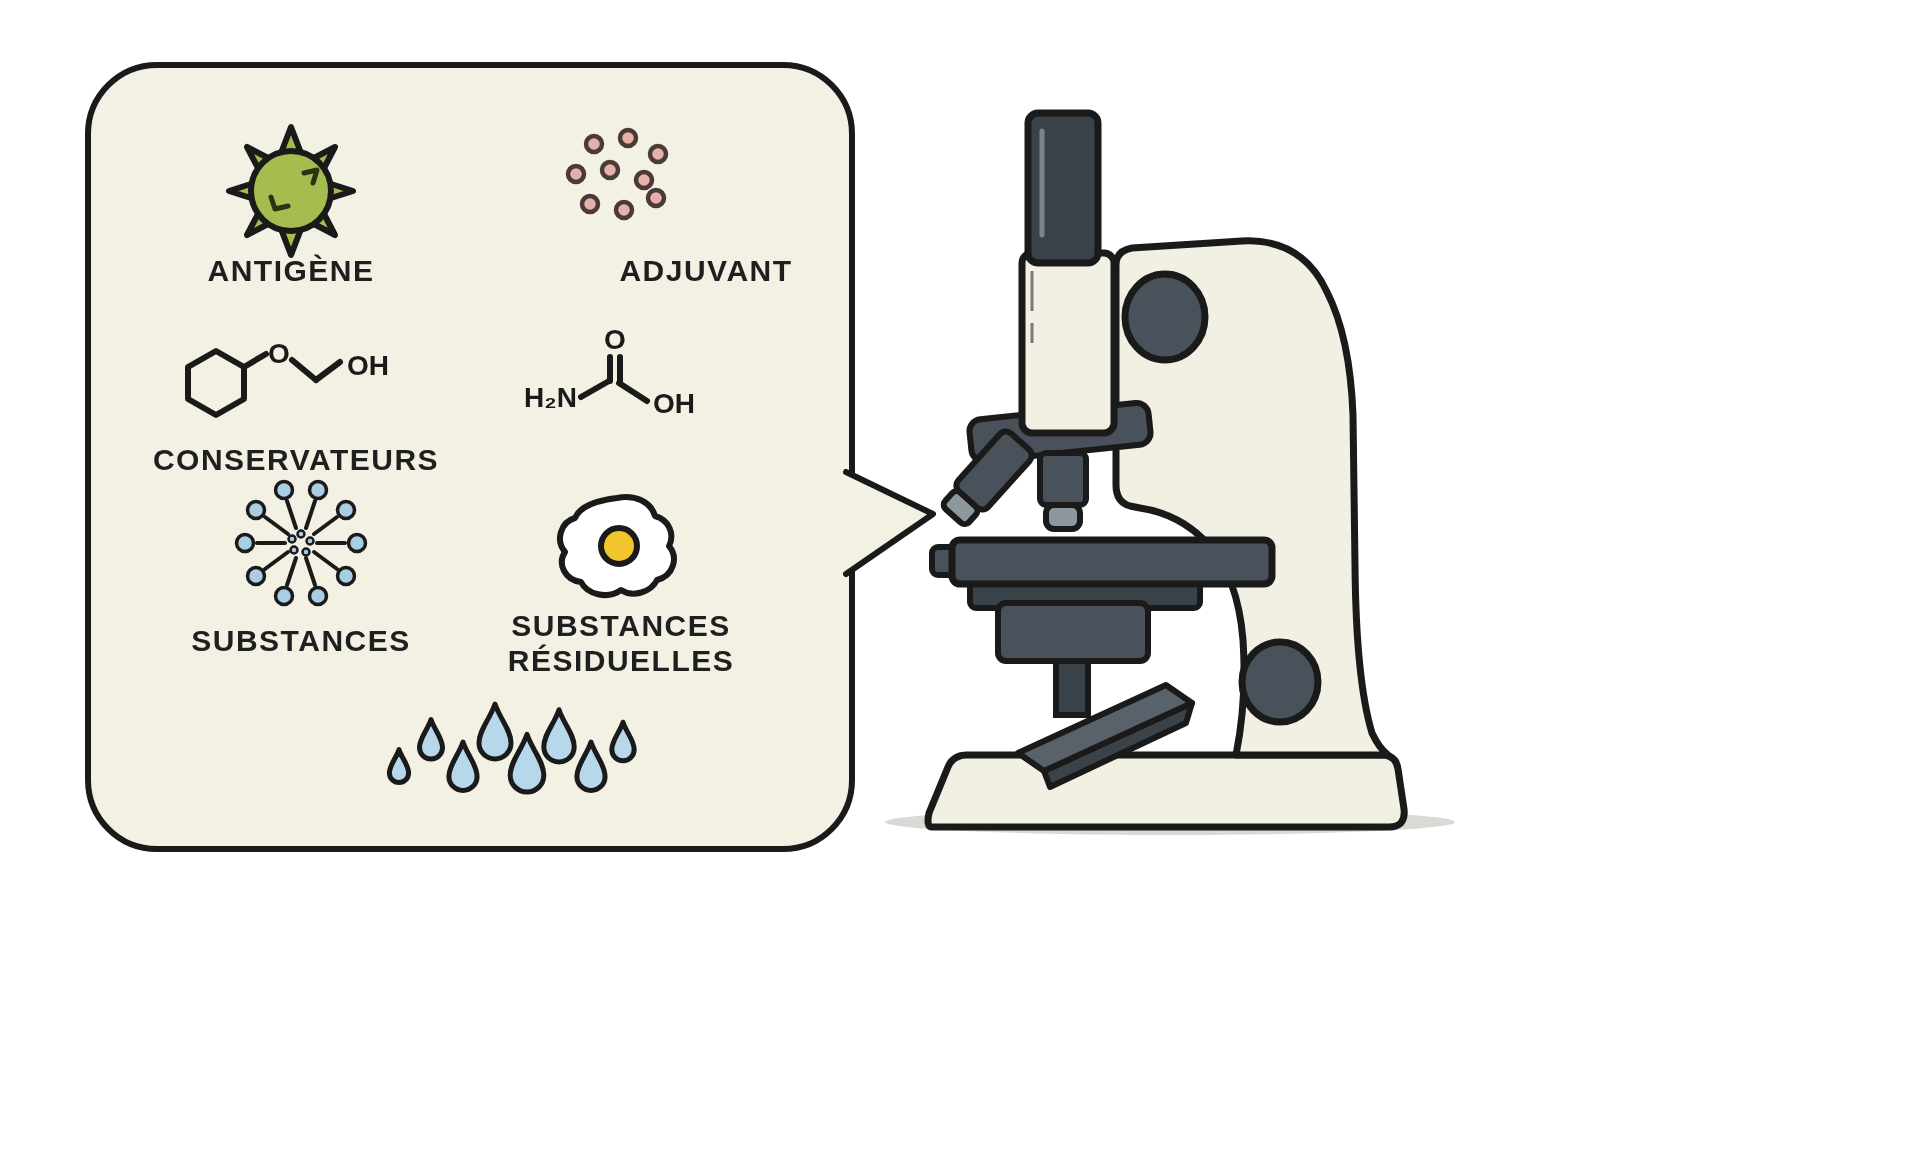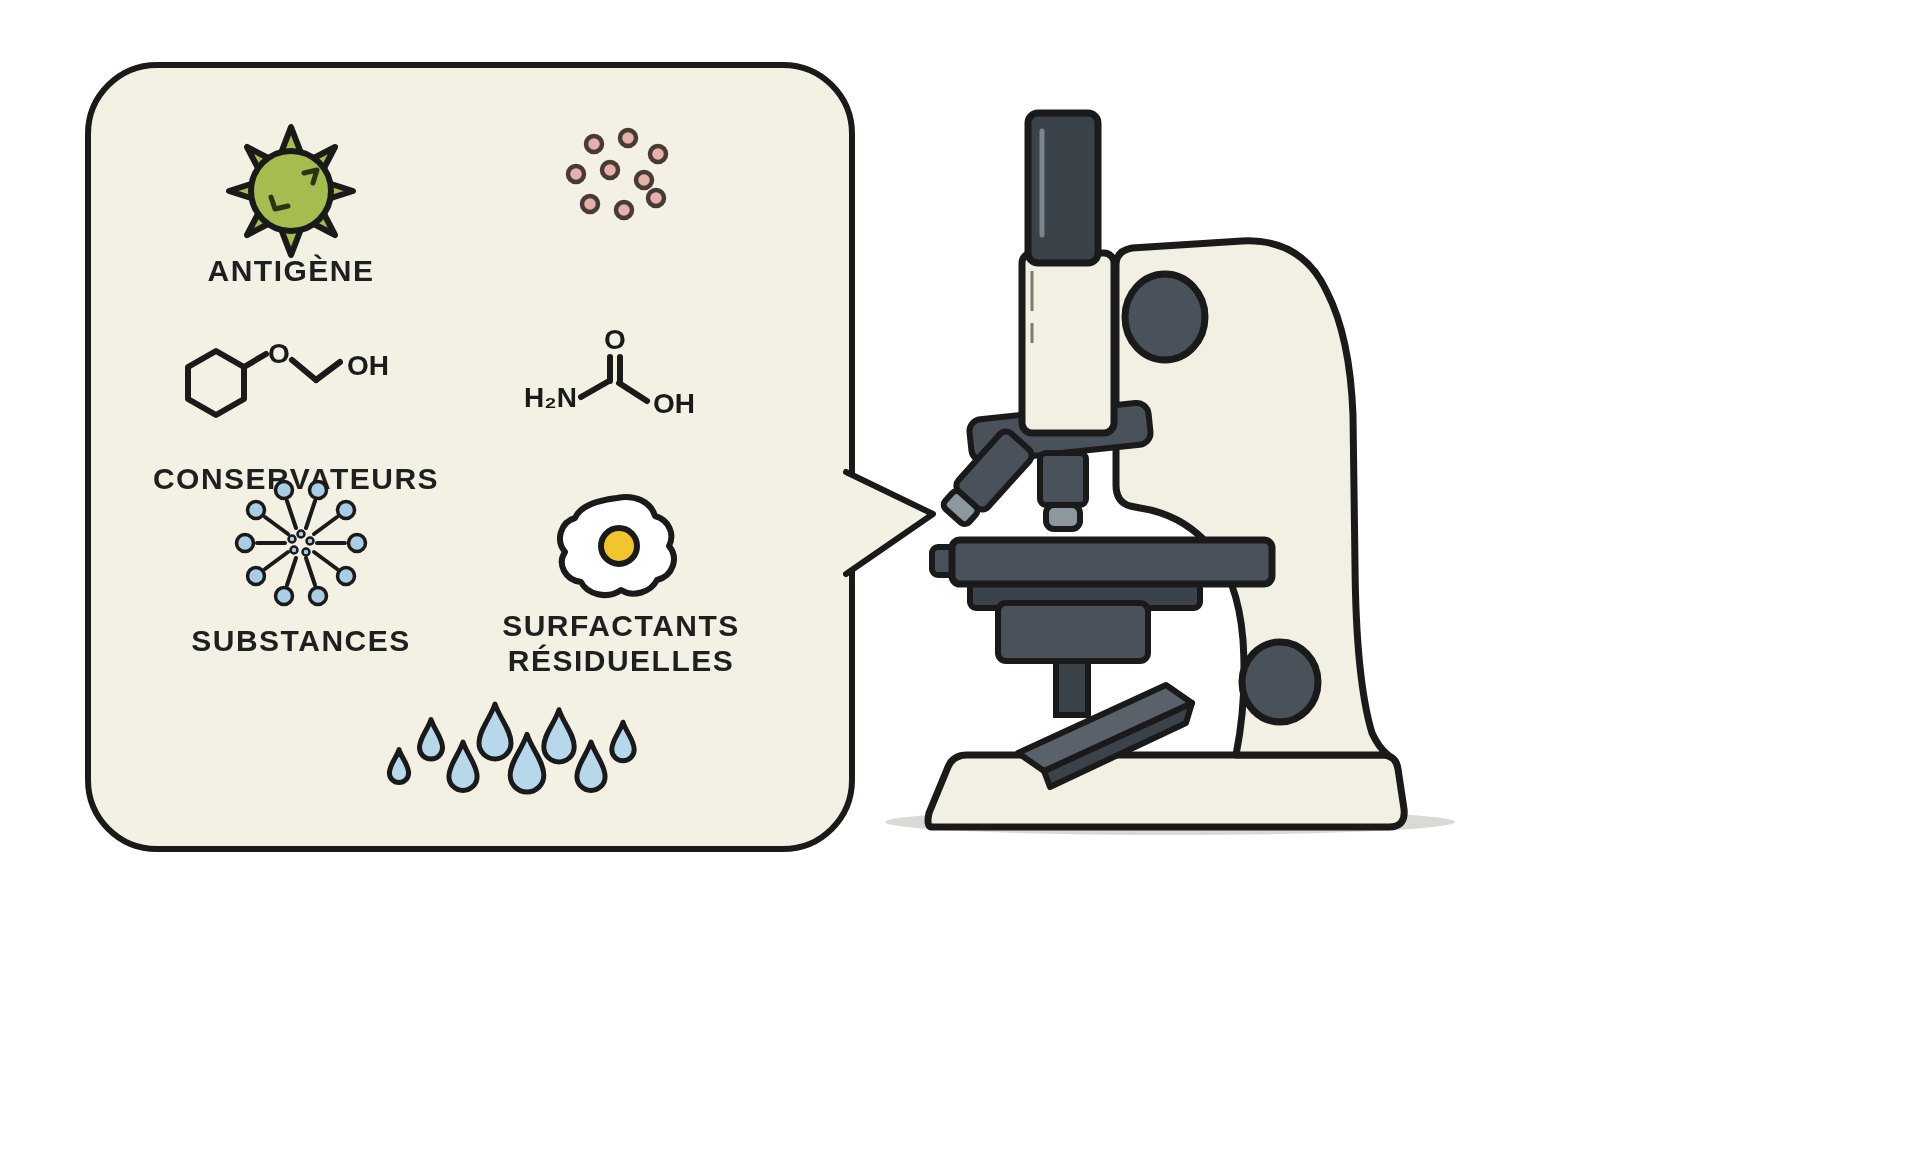--- a/index.html
+++ b/index.html
@@ -49,32 +49,33 @@
           <circle cx="82" cy="14" r="8"></circle>
           <circle cx="112" cy="30" r="8"></circle>
         <circle cx="30" cy="50" r="8"></circle>
           <circle cx="64" cy="46" r="8"></circle>
           <circle cx="98" cy="56" r="8"></circle>
         <circle cx="44" cy="80" r="8"></circle>
           <circle cx="78" cy="86" r="8"></circle>
           <circle cx="110" cy="74" r="8"></circle>
       </g>
     </svg>
+    <div class="label" style="left:460px;top:185px;width:310px">ADJUVANT</div>
 
     <svg class="icon" style="left:75px;top:255px" width="280" height="110" viewBox="0 0 280 110">
       <g fill="none" stroke="#1a1a1a" stroke-width="6" stroke-linejoin="round" stroke-linecap="round">
         <polygon points="50,28 78,44 78,76 50,92 22,76 22,44"></polygon>
         <line x1="78" y1="44" x2="100" y2="31"></line>
         <line x1="126" y1="37" x2="150" y2="57"></line>
         <line x1="150" y1="57" x2="174" y2="39"></line>
       </g>
       <text class="mol-text" x="113" y="40" text-anchor="middle">O</text>
       <text class="mol-text" x="202" y="52" text-anchor="middle">OH</text>
     </svg>
-    <div class="label" style="left:35px;top:393px;width:340px">CONSERVATEURS</div>
+    <div class="label" style="left:35px;top:374px;width:340px">CONSERVATEURS</div>
 
     <svg class="icon" style="left:400px;top:255px" width="280" height="110" viewBox="0 0 280 110">
       <g fill="none" stroke="#1a1a1a" stroke-width="6" stroke-linejoin="round" stroke-linecap="round">
         <line x1="90" y1="74" x2="118" y2="58"></line>
         <line x1="119" y1="34" x2="119" y2="58"></line>
         <line x1="129" y1="34" x2="129" y2="58"></line>
         <line x1="128" y1="60" x2="156" y2="78"></line>
       </g>
       <text class="mol-text" x="86" y="84" text-anchor="end">H₂N</text>
       <text class="mol-text" x="124" y="26" text-anchor="middle">O</text>
@@ -115,21 +116,21 @@
       </g>
     </svg>
     <div class="label" style="left:60px;top:555px;width:300px">SUBSTANCES</div>
 
     <svg class="icon" style="left:450px;top:418px" width="150" height="120" viewBox="0 0 150 120">
       <path d="M76,12 C94,8 110,16 114,30 C128,34 134,48 128,60 C138,72 132,90 116,94
                C110,106 92,112 80,104 C66,114 46,108 40,96 C24,94 16,78 24,66
                C14,54 20,36 34,32 C40,18 60,14 76,12 Z" fill="#ffffff" stroke="#1a1a1a" stroke-width="6" stroke-linejoin="round"></path>
       <circle cx="78" cy="60" r="18" stroke="#1a1a1a" stroke-width="6" fill="#f3c52d"></circle>
     </svg>
-    <div class="label" style="left:375px;top:540px;width:310px">SURFACTANTS RÉSIDUELLES</div>
+    <div class="label" style="left:375px;top:540px;width:310px">SUBSTANCES RÉSIDUELLES</div>
 
     <svg class="icon" style="left:290px;top:590px" width="260" height="140" viewBox="0 0 260 140">
       <defs>
         <path id="drop" d="M0,-34 C5,-19 16,-8 16,5 A16,16 0 1,1 -16,5 C-16,-8 -5,-19 0,-34 Z" vector-effect="non-scaling-stroke"></path>
       </defs>
       <g stroke="#1a1a1a" stroke-width="5" stroke-linejoin="round" fill="#b7d7ea">
         <use href="#drop" transform="translate(18,112) scale(0.60)"></use>
         <use href="#drop" transform="translate(50,86) scale(0.72)"></use>
         <use href="#drop" transform="translate(82,114) scale(0.88)"></use>
         <use href="#drop" transform="translate(114,80) scale(1.0)"></use>

